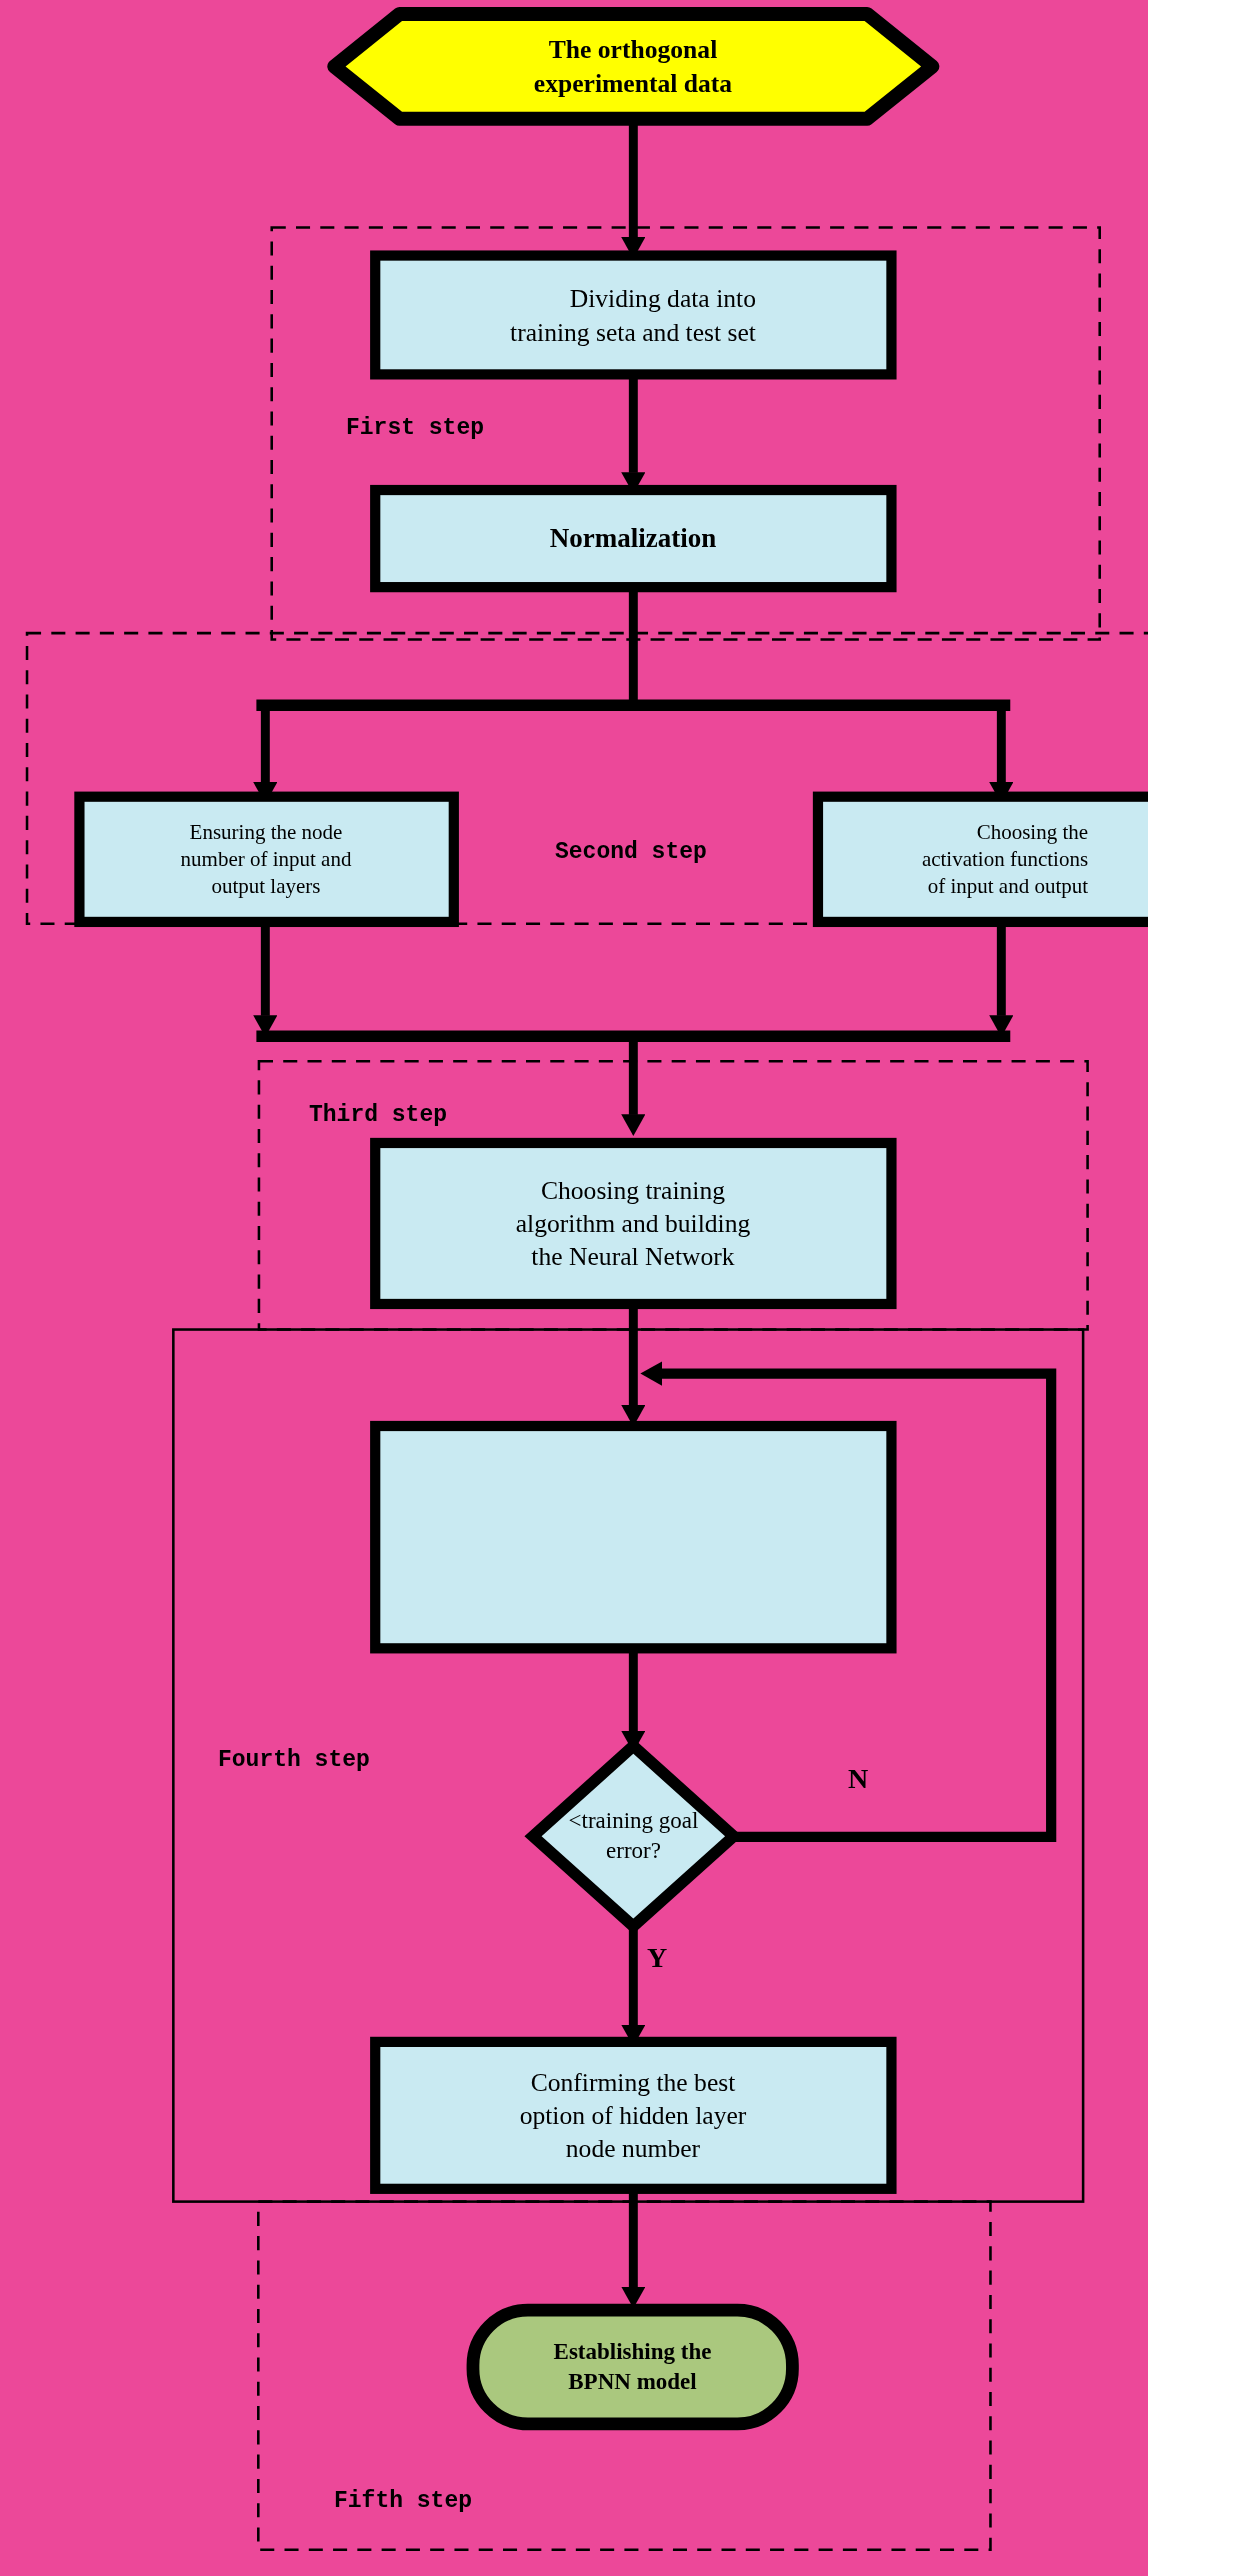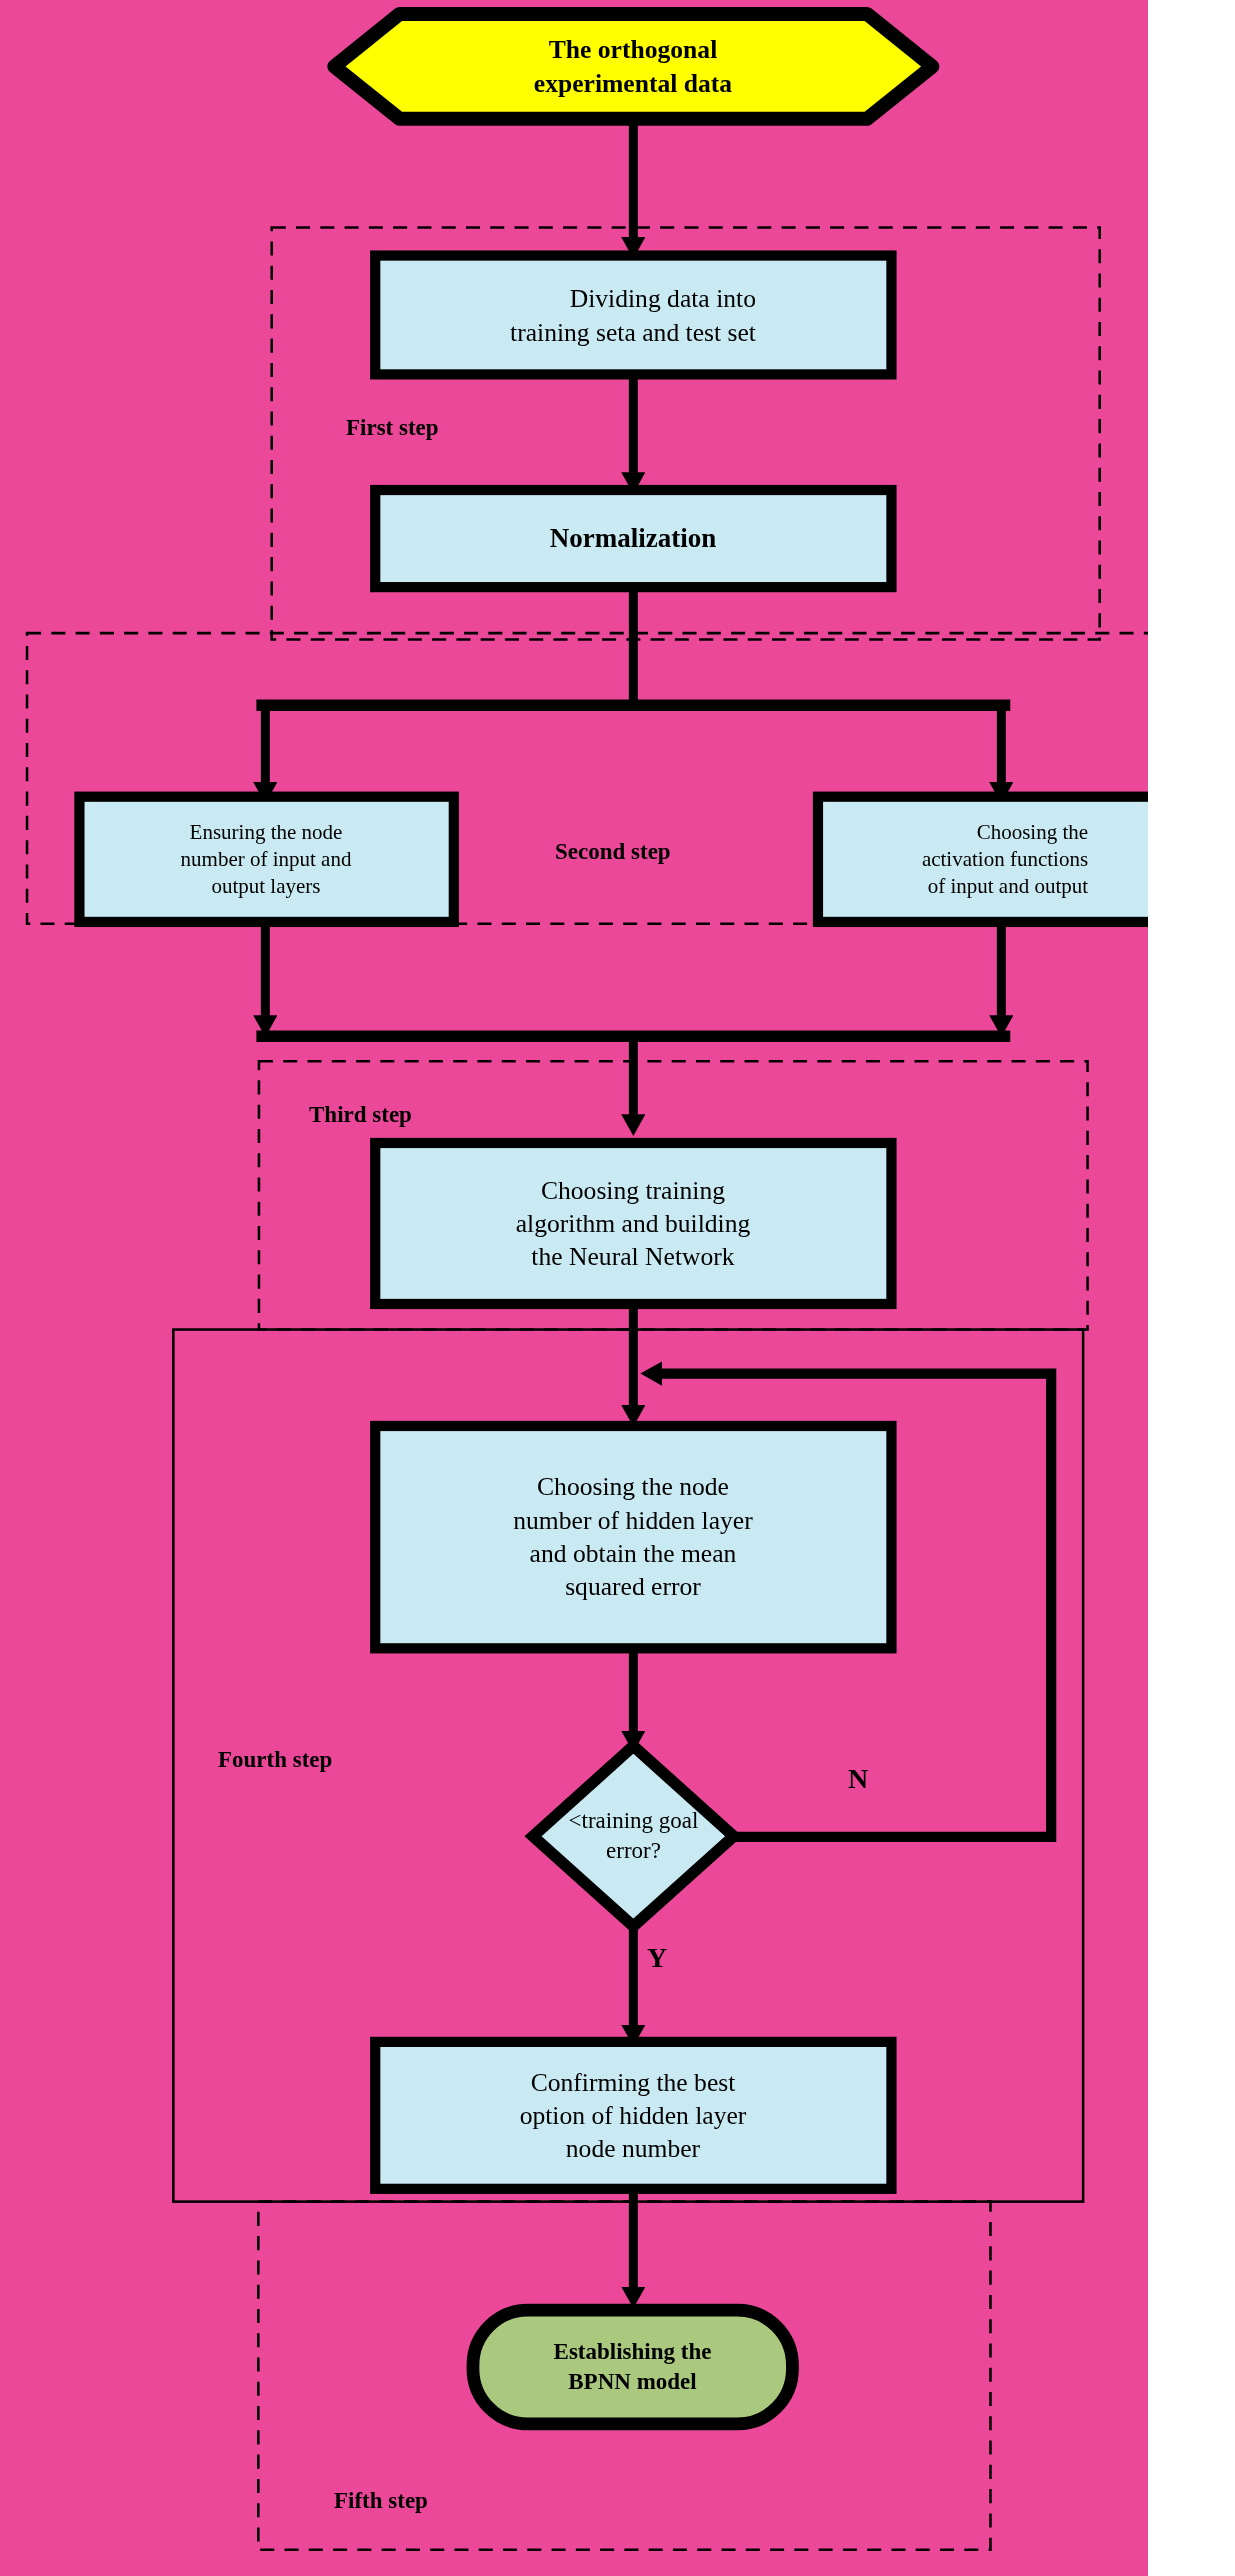--- a/index.html
+++ b/index.html
@@ -10,21 +10,21 @@
     position:absolute;
     display:flex;align-items:center;justify-content:center;
     text-align:center;
     font-family:"Liberation Serif", serif;
     color:#000;
     pointer-events:none;
     line-height:1.30;
   }
   .steplabel{
     position:absolute;
-    font-family:Liberation Serif, serif;
+    font-family:Liberation Mono, monospace;
     font-weight:bold;
     color:#000;
     white-space:nowrap;
   }
   .branchlabel{
     position:absolute;
     font-family:"Liberation Serif", serif;
     font-weight:bold;
     color:#000;
     white-space:nowrap;
@@ -141,28 +141,20 @@
   </div>
 
   <div class="nodetext" style="left:375px;top:1143px;width:516px;height:161px;font-size:25.6px;">
     <div>
       <div>Choosing training</div>
       <div>algorithm and building</div>
       <div>the Neural Network</div>
     </div>
   </div>
 
-  <div class="nodetext" style="left:375px;top:1426px;width:516px;height:222px;font-size:25.6px;">
-    <div>
-      <div>Choosing the node</div>
-      <div>number of hidden layer</div>
-      <div>and obtain the mean</div>
-      <div>squared error</div>
-    </div>
-  </div>
 
   <div class="nodetext" style="left:533px;top:1772px;width:201px;height:128px;font-size:23px;">
     <div>
       <div>&lt;training goal</div>
       <div>error?</div>
     </div>
   </div>
 
   <div class="nodetext" style="left:473px;top:2310px;width:319px;height:114px;font-size:23px;font-weight:bold;">
     <div>

